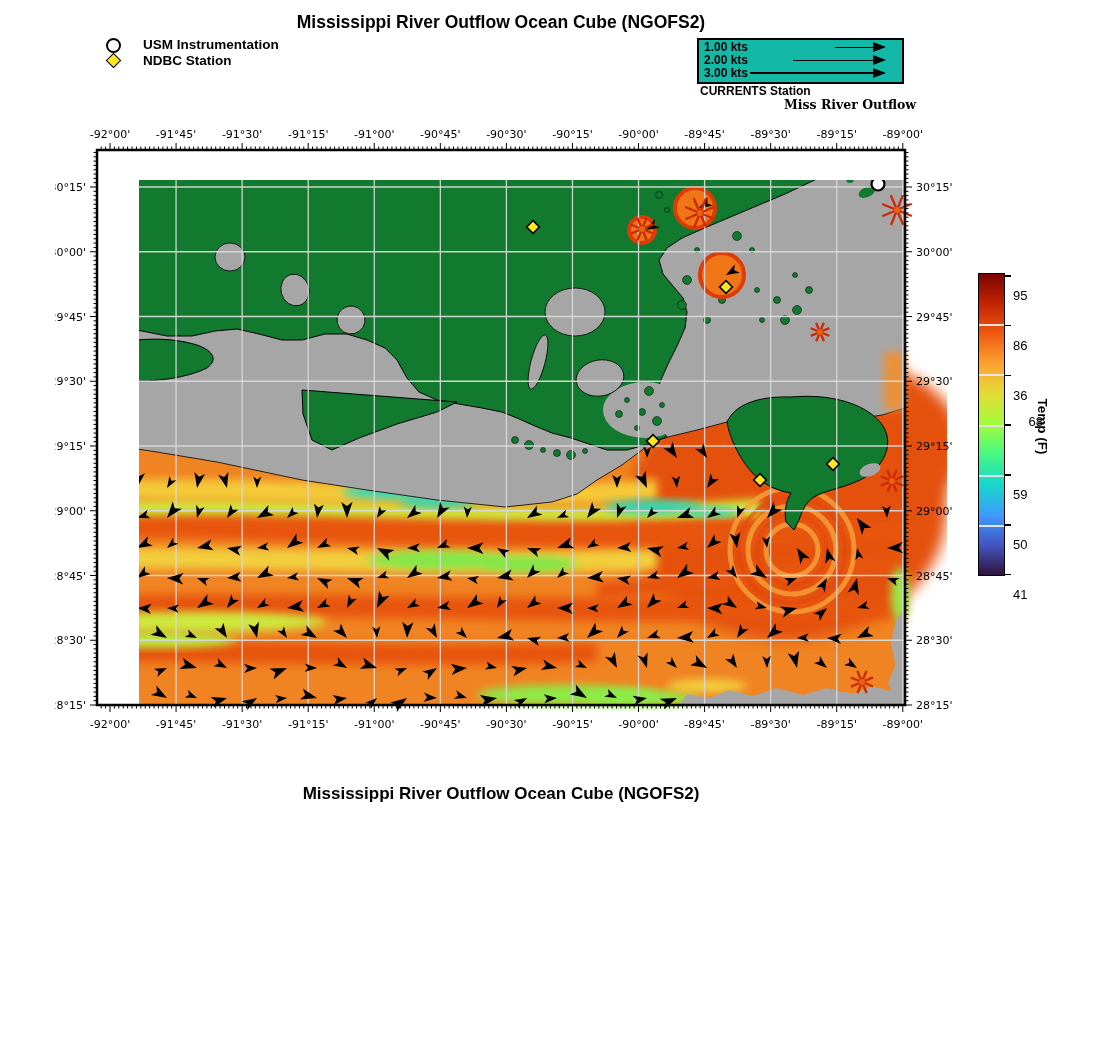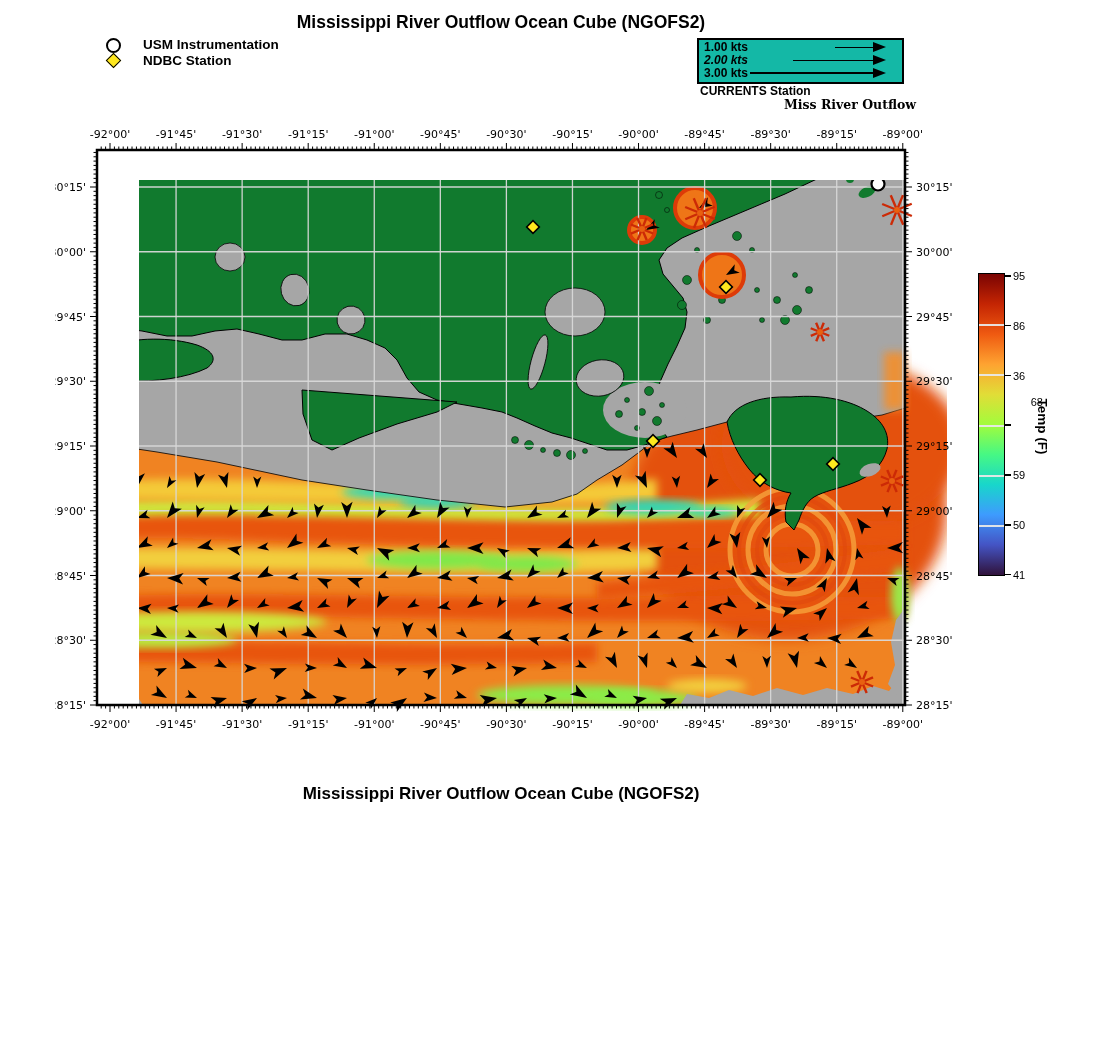--- a/index.html
+++ b/index.html
@@ -17,41 +17,41 @@
   .leg-label{font-size:13.5px;font-weight:bold;margin-left:17px;}
   .vecbox{left:697px;top:38px;width:203px;height:42px;border:2px solid #000;background:#14b8a6;}
   .vecrow{position:absolute;left:5px;height:13px;font-size:12px;font-weight:bold;line-height:13px;}
   .vecline{position:absolute;height:1.6px;background:#000;}
   .vechead{position:absolute;width:0;height:0;border-left:13px solid #000;
            border-top:5.5px solid transparent;border-bottom:5.5px solid transparent;}
   .veccaption{left:700px;top:84px;font-size:12px;font-weight:bold;}
   .cbar{left:978px;top:273px;width:27px;height:303px;border:1.6px solid #000;box-sizing:border-box;}
   .cbar-sep{position:absolute;left:0;width:100%;height:2px;background:#e8e8e8;opacity:.95;}
   .cbar-tick{position:absolute;width:6px;height:1.6px;background:#000;}
-  .cbar-lab{position:absolute;left:1013px;width:30px;font-size:11px;line-height:14px;}
+  .cbar-lab{position:absolute;left:1013px;width:30px;font-size:13px;line-height:14px;margin-top:20px;}
   .cbar-title{left:1007px;top:419px;width:70px;text-align:center;font-size:13.5px;font-weight:bold;
               transform:rotate(90deg);}
 </style>
 </head>
 <body>
 
 <div class="page">
 
   <div class="abs title">Mississippi River Outflow Ocean Cube (NGOFS2)</div>
 
   <span class="abs leg-circle"></span>
   <div class="abs leg-label" style="left:126px;top:37px;">USM Instrumentation</div>
   <span class="abs leg-diamond"></span>
   <div class="abs leg-label" style="left:126px;top:53px;">NDBC Station</div>
 
   <div class="abs vecbox" id="vecbox">
       <div class="vecrow" style="top: 1px;">1.00 kts</div>
       <div class="vecline" style="top: 6.7px; width: 38px; left: 136px;"></div>
       <div class="vechead" style="top: 2px; left: 174px;"></div>
-      <div class="vecrow" style="top: 13.8px; font-style: italic;">2.00 kts</div>
+      <div class="vecrow" style="top: 13.8px;">2.00 kts</div>
       <div class="vecline" style="top: 19.5px; width: 80px; left: 94px;"></div>
       <div class="vechead" style="top: 14.8px; left: 174px;"></div>
       <div class="vecrow" style="top: 26.6px; text-align: center;">3.00 kts</div>
       <div class="vecline" style="top: 32.3px; width: 123px; left: 51px;"></div>
       <div class="vechead" style="top: 27.6px; left: 174px;"></div>
     </div>
   <div class="abs veccaption">CURRENTS Station</div>
 
   <div class="abs corner-label">Miss River Outflow</div>
 

